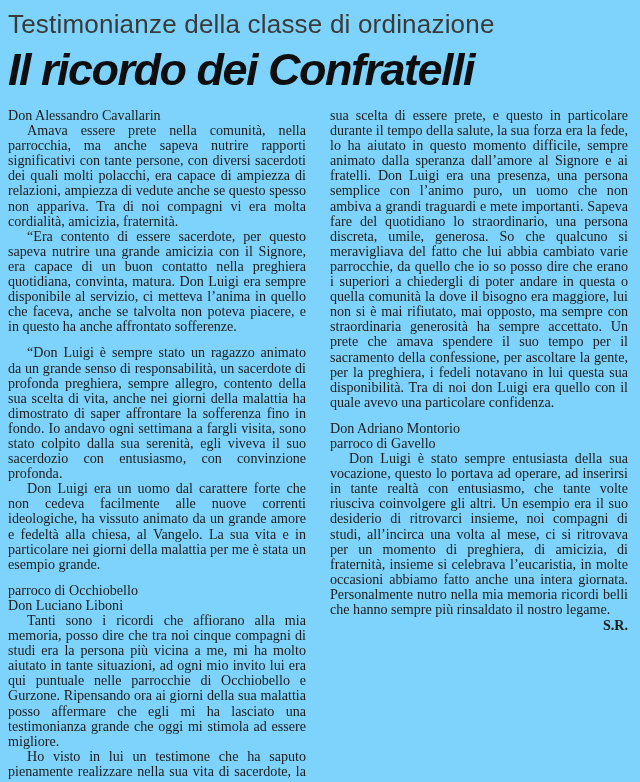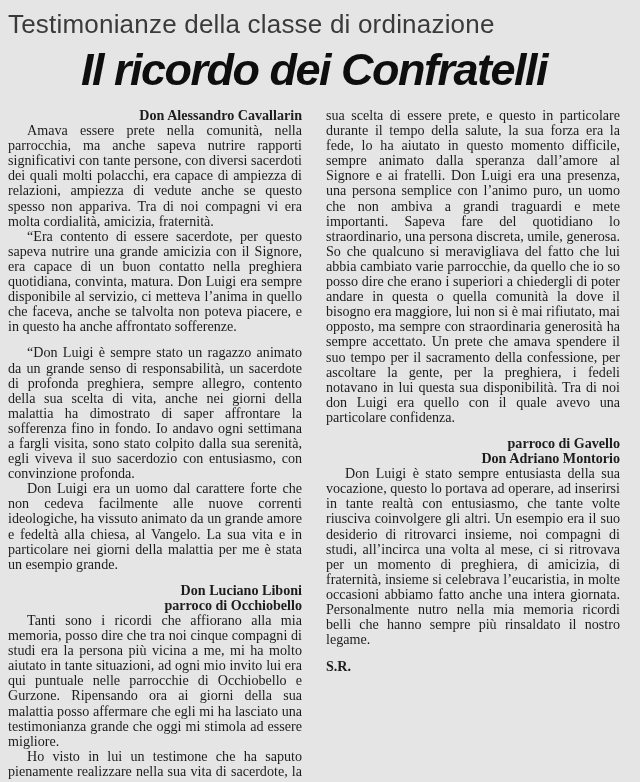--- a/index.html
+++ b/index.html
@@ -1,72 +1,72 @@
 <!DOCTYPE html>
 <html lang="it"><head>
 <meta charset="utf-8">
 <style>
   * { margin: 0; padding: 0; box-sizing: border-box; }
   html, body { background: #ffffff; }
   .page {
     width: 640px;
     height: 782px;
-    background: #e5e5e5;
+    background: #7dd3fc;
     color: #1c1c1c;
-    padding: 8px 20px 0 8px;
+    padding: 8px 12px 0 8px;
     overflow: hidden;
     position: relative;
     font-family: "Liberation Serif", serif;
   }
   .kicker {
     font-family: "Liberation Sans", sans-serif;
     font-weight: 300;
     font-size: 26px;
     line-height: 32px;
     color: #3a3a3a;
     letter-spacing: 0.2px;
   }
   .headline {
     font-family: "Liberation Sans", sans-serif;
     font-weight: bold;
     font-style: italic;
     font-size: 45px;
     line-height: 52px;
     letter-spacing: -1.5px;
-    text-align: center;
+    text-align: left;
     color: #0e0e0e;
     margin-top: 4px;
   }
   .article {
     margin-top: 12px;
     height: 674px;
     column-count: 2;
     column-gap: 24px;
     column-fill: auto;
     font-size: 14.1px;
     line-height: 15.1px;
     text-align: justify;
     overflow: hidden;
   }
   .sec-header {
-    font-weight: bold;
-    text-align: right;
+    font-weight: normal;
+    text-align: left;
     margin-top: 11px;
     break-inside: avoid;
   }
   .section:first-of-type .sec-header { margin-top: 0; }
   .para {
     text-indent: 1.35em;
     orphans: 1;
     widows: 1;
   }
   .signature {
     font-weight: bold;
-    text-align: left;
-    margin-top: 12px;
+    text-align: right;
+    margin-top: 1px;
   }
 </style>
 </head>
 <body>
 
 <div class="page">
 
   <div class="kicker">Testimonianze della classe di ordinazione</div>
 
   <h1 class="headline">Il ricordo dei Confratelli</h1>
@@ -83,31 +83,31 @@
 
     <div class="section">
       <div class="sec-header">
       </div>
       <p class="para">“Don Luigi è sempre stato un ragazzo animato da un grande senso di responsabilità, un sacerdote di profonda preghiera, sempre allegro, contento della sua scelta di vita, anche nei giorni della malattia ha dimostrato di saper affrontare la sofferenza fino in fondo. Io andavo ogni settimana a fargli visita, sono stato colpito dalla sua serenità, egli viveva il suo sacerdozio con entusiasmo, con convinzione profonda.</p>
       <p class="para">Don Luigi era un uomo dal carattere forte che non cedeva facilmente alle nuove correnti ideologiche, ha vissuto animato da un grande amore e fedeltà alla chiesa, al Vangelo. La sua vita e in particolare nei giorni della malattia per me è stata un esempio grande.</p>
     </div>
 
     <div class="section">
       <div class="sec-header">
+        <div>parroco di Occhiobello</div>
         <div>Don Luciano Liboni</div>
-        <div>parroco di Occhiobello</div>
       </div>
       <p class="para">Tanti sono i ricordi che affiorano alla mia memoria, posso dire che tra noi cinque compagni di studi era la persona più vicina a me, mi ha molto aiutato in tante situazioni, ad ogni mio invito lui era qui puntuale nelle parrocchie di Occhiobello e Gurzone. Ripensando ora ai giorni della sua malattia posso affermare che egli mi ha lasciato una testimonianza grande che oggi mi stimola ad essere migliore.</p>
       <p class="para">Ho visto in lui un testimone che ha saputo pienamente realizzare nella sua vita di sacerdote, la sua scelta di essere prete, e questo in particolare durante il tempo della salute, la sua forza era la fede, lo ha aiutato in questo momento difficile, sempre animato dalla speranza dall’amore al Signore e ai fratelli. Don Luigi era una presenza, una persona semplice con l’animo puro, un uomo che non ambiva a grandi traguardi e mete importanti. Sapeva fare del quotidiano lo straordinario, una persona discreta, umile, generosa. So che qualcuno si meravigliava del fatto che lui abbia cambiato varie parrocchie, da quello che io so posso dire che erano i superiori a chiedergli di poter andare in questa o quella comunità la dove il bisogno era maggiore, lui non si è mai rifiutato, mai opposto, ma sempre con straordinaria generosità ha sempre accettato. Un prete che amava spendere il suo tempo per il sacramento della confessione, per ascoltare la gente, per la preghiera, i fedeli notavano in lui questa sua disponibilità. Tra di noi don Luigi era quello con il quale avevo una particolare confidenza.</p>
     </div>
 
     <div class="section">
       <div class="sec-header">
+        <div>Don Adriano Montorio</div>
         <div>parroco di Gavello</div>
-        <div>Don Adriano Montorio</div>
       </div>
       <p class="para">Don Luigi è stato sempre entusiasta della sua vocazione, questo lo portava ad operare, ad inserirsi in tante realtà con entusiasmo, che tante volte riusciva coinvolgere gli altri. Un esempio era il suo desiderio di ritrovarci insieme, noi compagni di studi, all’incirca una volta al mese, ci si ritrovava per un momento di preghiera, di amicizia, di fraternità, insieme si celebrava l’eucaristia, in molte occasioni abbiamo fatto anche una intera giornata. Personalmente nutro nella mia memoria ricordi belli che hanno sempre più rinsaldato il nostro legame.</p>
     </div>
 
     <div class="signature">S.R.</div>
 
   </div>
 </div>
 
 </body></html>

